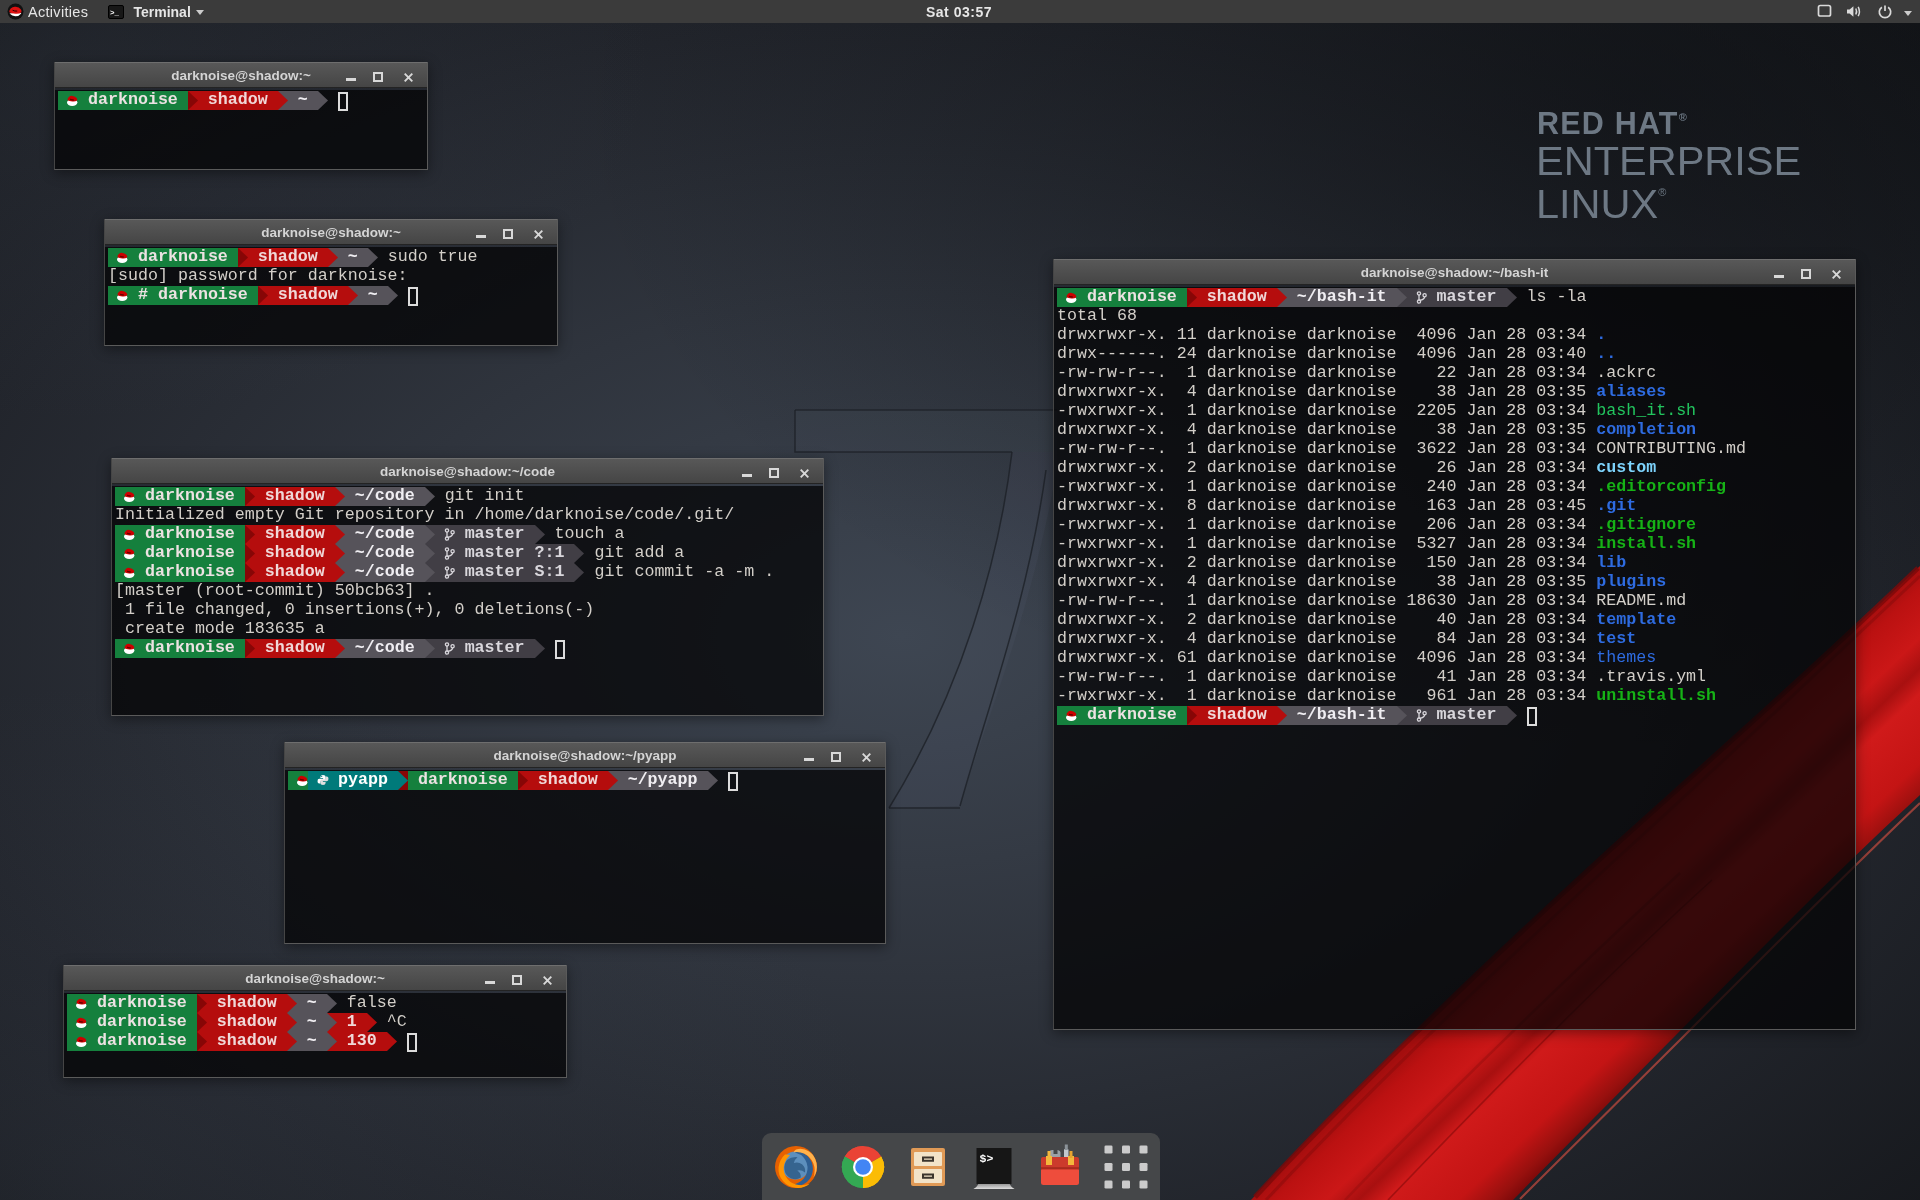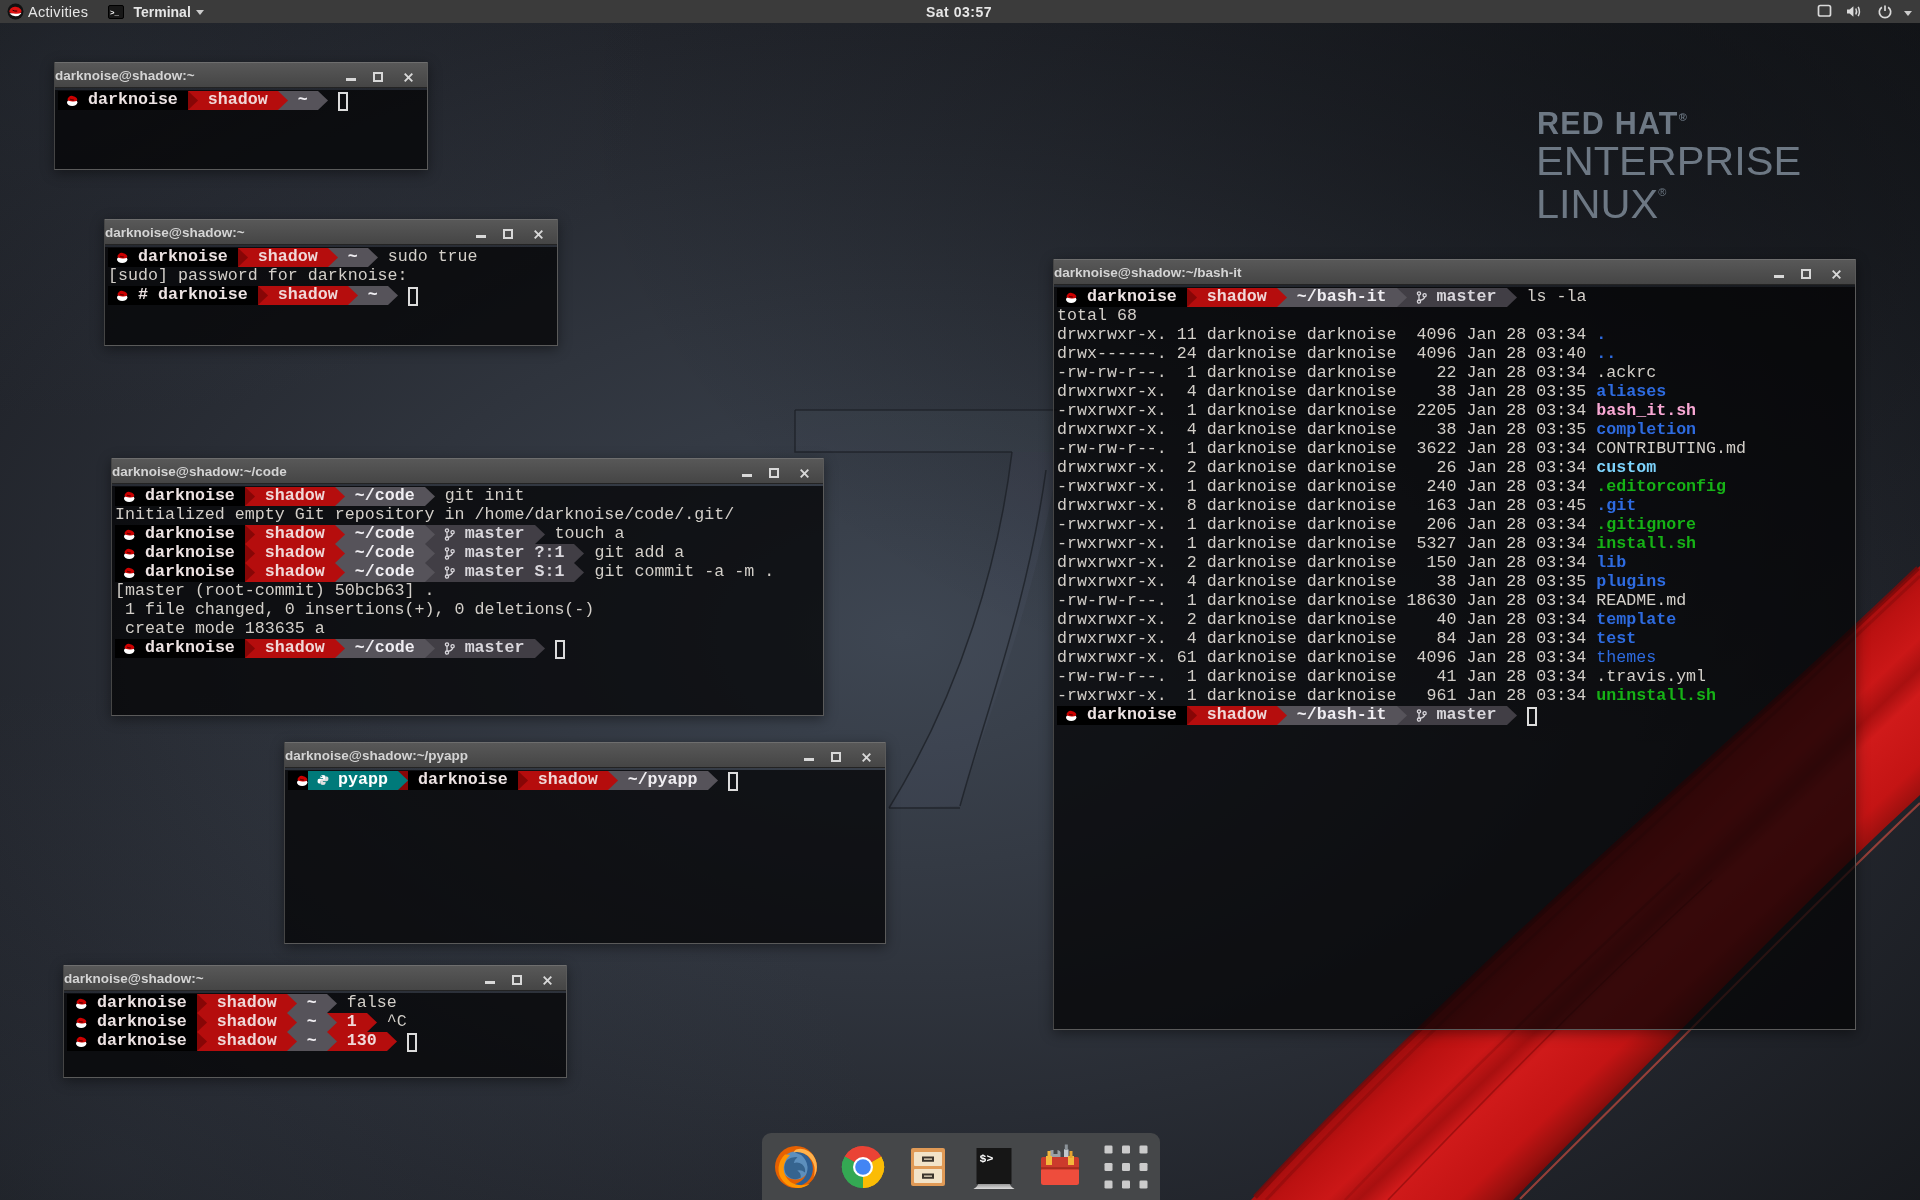--- a/index.html
+++ b/index.html
@@ -8,33 +8,33 @@
 .rh{position:absolute;left:7px;top:3px}
 .act{position:absolute;left:28px;top:3.5px;font-size:14.5px;letter-spacing:0.3px}
 .appbtn{position:absolute;left:108px;top:0;height:23px;white-space:nowrap;padding:3px 0 0 0}
 .appbtn svg{vertical-align:-3px}
 .appname{font-size:14px;font-weight:bold;margin-left:5px}
 .caret{display:inline-block;width:0;height:0;border-left:4px solid transparent;border-right:4px solid transparent;border-top:5px solid #ccc;margin-left:5px;vertical-align:2px}
 .clock{position:absolute;left:926px;top:3.5px;font-size:14px;font-weight:bold;letter-spacing:0.5px}
 .sysicons{position:absolute;right:8px;top:4px}
 .sysicons svg{margin-left:8px;vertical-align:top}
 .win{position:absolute;border:1px solid #5a5a5a;border-left-color:#454545;border-top:none;box-shadow:0 3px 12px rgba(0,0,0,0.42)}
-.tb{position:relative;height:26px;background:linear-gradient(#585858,#454545);border-top:1px solid #6e6e6e;border-bottom:1px solid #232323;text-align:left}
+.tb{position:relative;height:26px;background:linear-gradient(#585858,#454545);border-top:1px solid #6e6e6e;border-bottom:1px solid #232323;text-align:center}
 .tt{font-size:13.5px;font-weight:bold;color:#d4d4d4;line-height:26px}
 .bmin{position:absolute;right:71px;top:15px;width:10px;height:2.5px;background:#d8d8d8}
 .bmax{position:absolute;right:44px;top:8.5px;width:10px;height:10px;border:2px solid #d8d8d8}
 .bx{position:absolute;right:13px;top:8.5px}
 .bd{position:absolute;left:0;right:0;top:28px;bottom:0;background:rgba(4,4,5,0.75);padding:1px 0 0 3px;overflow:hidden;
  font-family:"Liberation Mono",monospace;font-size:16.65px;font-weight:bold}
 .row{height:19px;line-height:17.6px;white-space:pre}
 .row b{font-weight:bold;display:inline-block;height:19px;vertical-align:top}
 .row .fg{color:#d3cfc9;font-weight:normal}
 .sp{width:10.0px}
 .sp svg{display:block}
-.s1{background:#000000;color:#ece2e2}
+.s1{background:#15803d;color:#ece2e2}
 .s2{background:#b50d0d;color:#f0d8d8}
 .s3{background:#56535a;color:#f0eef2}
 .s4{background:#413e45;color:#d9d7dc}
 .sv{background:#007a7a;color:#fff}
 .ic{display:inline-block;width:10.0px;height:19px;position:relative;vertical-align:top}
 .hsvg{position:absolute;left:-2px;top:3px}
 .bsvg{position:absolute;left:-1px;top:2px}
 .psvg{position:absolute;left:-1px;top:3px}
 .cur{width:10.0px;height:18px;border:2px solid #dcdcdc;background:transparent;margin-top:0.5px}
 .dock{position:absolute;left:762px;top:1133px;width:398px;height:67px;background:#454749;border-radius:9px 9px 0 0}
@@ -345,21 +345,21 @@
                   <path d="M3 5 V10 M8.6 6.8 Q8.6 9.6 3.6 10.4"></path>
                 </g>
               </svg></i> master </b><b class="sp" style=""><svg width="10" height="19" viewBox="0 0 10 19" preserveAspectRatio="none">
               <path d="M0 0 L10 9.5 L0 19 Z" fill="#413e45"></path>
             </svg></b><span class="fg"> ls -la</span></div>
         <div class="row"><span class="fg">total 68</span></div>
         <div class="row"><span class="fg">drwxrwxr-x. 11 darknoise darknoise  4096 Jan 28 03:34 </span><span style="color:#2e6be0;font-weight:bold">.</span></div>
         <div class="row"><span class="fg">drwx------. 24 darknoise darknoise  4096 Jan 28 03:40 </span><span style="color:#2e6be0;font-weight:bold">..</span></div>
         <div class="row"><span class="fg">-rw-rw-r--.  1 darknoise darknoise    22 Jan 28 03:34 .ackrc</span></div>
         <div class="row"><span class="fg">drwxrwxr-x.  4 darknoise darknoise    38 Jan 28 03:35 </span><span style="color:#2e6be0;font-weight:bold">aliases</span></div>
-        <div class="row"><span class="fg">-rwxrwxr-x.  1 darknoise darknoise  2205 Jan 28 03:34 </span><span style="color:#f9a8d4;font-weight:bold">bash_it.sh</span></div>
+        <div class="row"><span class="fg">-rwxrwxr-x.  1 darknoise darknoise  2205 Jan 28 03:34 </span><span style="color:#22c55e;font-weight:normal">bash_it.sh</span></div>
         <div class="row"><span class="fg">drwxrwxr-x.  4 darknoise darknoise    38 Jan 28 03:35 </span><span style="color:#2e6be0;font-weight:bold">completion</span></div>
         <div class="row"><span class="fg">-rw-rw-r--.  1 darknoise darknoise  3622 Jan 28 03:34 CONTRIBUTING.md</span></div>
         <div class="row"><span class="fg">drwxrwxr-x.  2 darknoise darknoise    26 Jan 28 03:34 </span><span style="color:#7dd3fc;font-weight:bold">custom</span></div>
         <div class="row"><span class="fg">-rwxrwxr-x.  1 darknoise darknoise   240 Jan 28 03:34 </span><span style="color:#16b216;font-weight:bold">.editorconfig</span></div>
         <div class="row"><span class="fg">drwxrwxr-x.  8 darknoise darknoise   163 Jan 28 03:45 </span><span style="color:#2e6be0;font-weight:bold">.git</span></div>
         <div class="row"><span class="fg">-rwxrwxr-x.  1 darknoise darknoise   206 Jan 28 03:34 </span><span style="color:#16b216;font-weight:bold">.gitignore</span></div>
         <div class="row"><span class="fg">-rwxrwxr-x.  1 darknoise darknoise  5327 Jan 28 03:34 </span><span style="color:#16b216;font-weight:bold">install.sh</span></div>
         <div class="row"><span class="fg">drwxrwxr-x.  2 darknoise darknoise   150 Jan 28 03:34 </span><span style="color:#2e6be0;font-weight:bold">lib</span></div>
         <div class="row"><span class="fg">drwxrwxr-x.  4 darknoise darknoise    38 Jan 28 03:35 </span><span style="color:#2e6be0;font-weight:bold">plugins</span></div>
         <div class="row"><span class="fg">-rw-rw-r--.  1 darknoise darknoise 18630 Jan 28 03:34 README.md</span></div>

